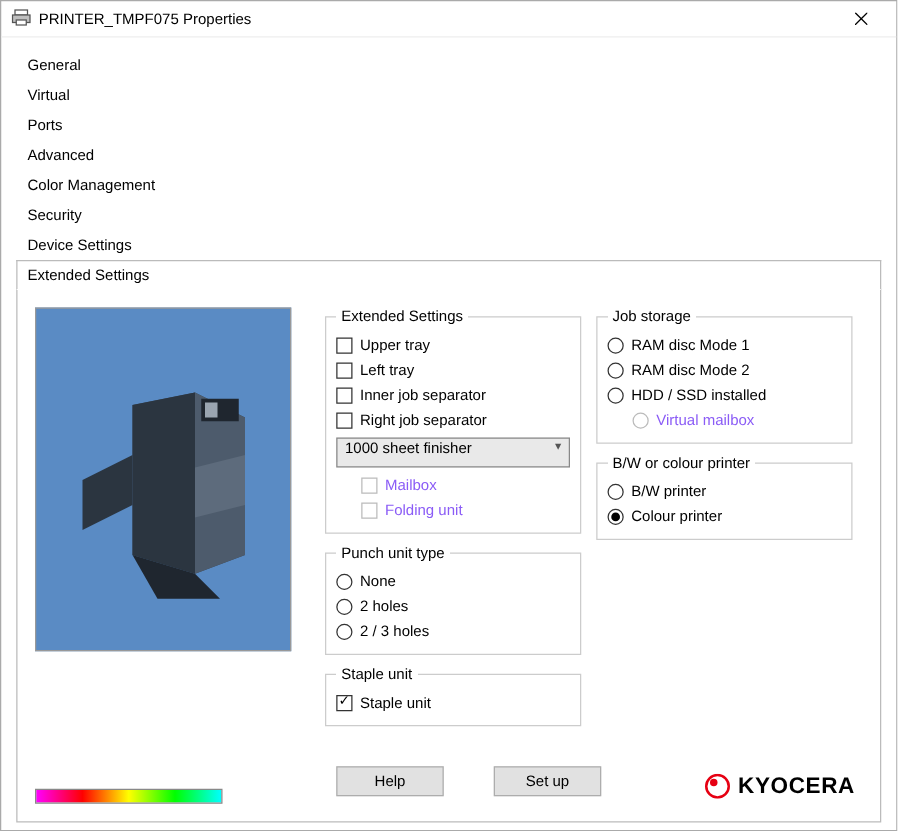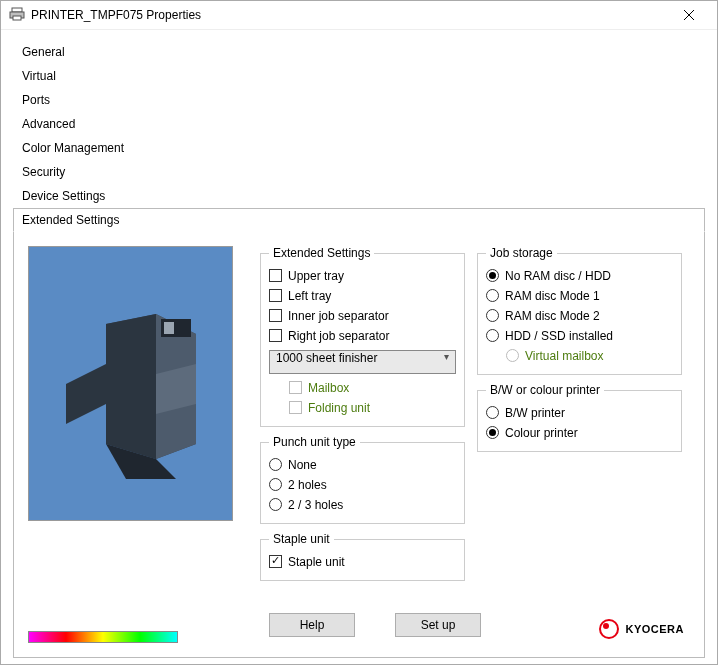--- a/index.html
+++ b/index.html
@@ -105,21 +105,21 @@
   fieldset {
     border: 1px solid #ccc;
     margin: 0 0 8px 0;
     padding: 6px 8px 8px 8px;
   }
   legend {
     padding: 0 4px;
   }
   .ctrl-row {
     display: flex;
-    align-items: flex-start;
+    align-items: center;
     gap: 6px;
     padding: 3px 0;
   }
   .checkbox, .radio {
     width: 13px;
     height: 13px;
     border: 1px solid #333;
     background: #fff;
     display: inline-flex;
     align-items: center;
@@ -134,21 +134,21 @@
     background: #000;
     border-radius: 50%;
   }
   .checkbox.checked::after {
     content: "✓";
     font-size: 11px;
     line-height: 1;
     position: relative;
     top: -1px;
   }
-  .disabled { color: #4d7c0f; }
+  .disabled { color: #8b5cf6; }
   .disabled .checkbox, .disabled .radio { border-color: #bbb; }
   .indent { margin-left: 20px; }
   .select {
     width: 100%;
     height: 24px;
     border: 1px solid #888;
     background: #e9e9e9;
     display: flex;
     justify-content: space-between;
     padding: 0 6px;
@@ -178,21 +178,21 @@
     padding: 0 14px;
   }
   .brand {
     position: absolute;
     right: 20px;
     bottom: 18px;
     display: flex;
     align-items: center;
     gap: 6px;
     font-weight: bold;
-    font-size: 11px;
+    font-size: 18px;
     letter-spacing: 0.5px;
   }
   .footer {
     height: 48px;
     border-top: 1px solid #ddd;
     background: #f0f0f0;
     display: flex;
     align-items: center;
     justify-content: flex-end;
     gap: 8px;
@@ -314,24 +314,20 @@
             <span class="checkbox checked"></span>
             <span>Staple unit</span>
           </div>
         </fieldset>
       </div>
 
       <div class="right-col">
         <fieldset>
           <legend>Job storage</legend>
           <div class="ctrl-row">
-            <span class="radio checked"></span>
-            <span>No RAM disc / HDD</span>
-          </div>
-          <div class="ctrl-row">
             <span class="radio"></span>
             <span>RAM disc Mode 1</span>
           </div>
           <div class="ctrl-row">
             <span class="radio"></span>
             <span>RAM disc Mode 2</span>
           </div>
           <div class="ctrl-row">
             <span class="radio"></span>
             <span>HDD / SSD installed</span>

